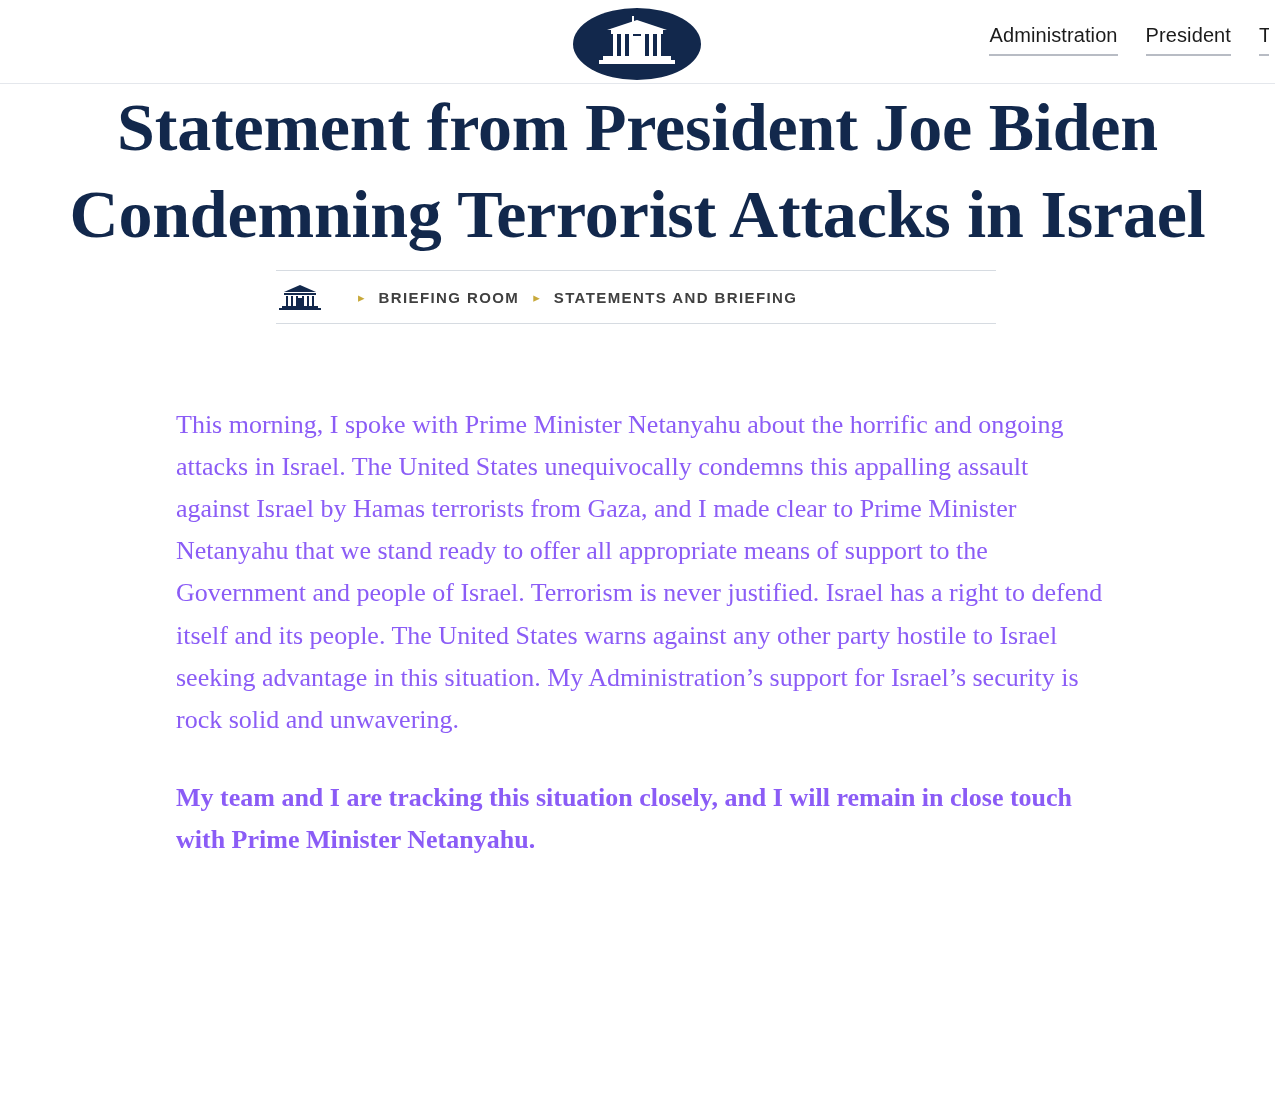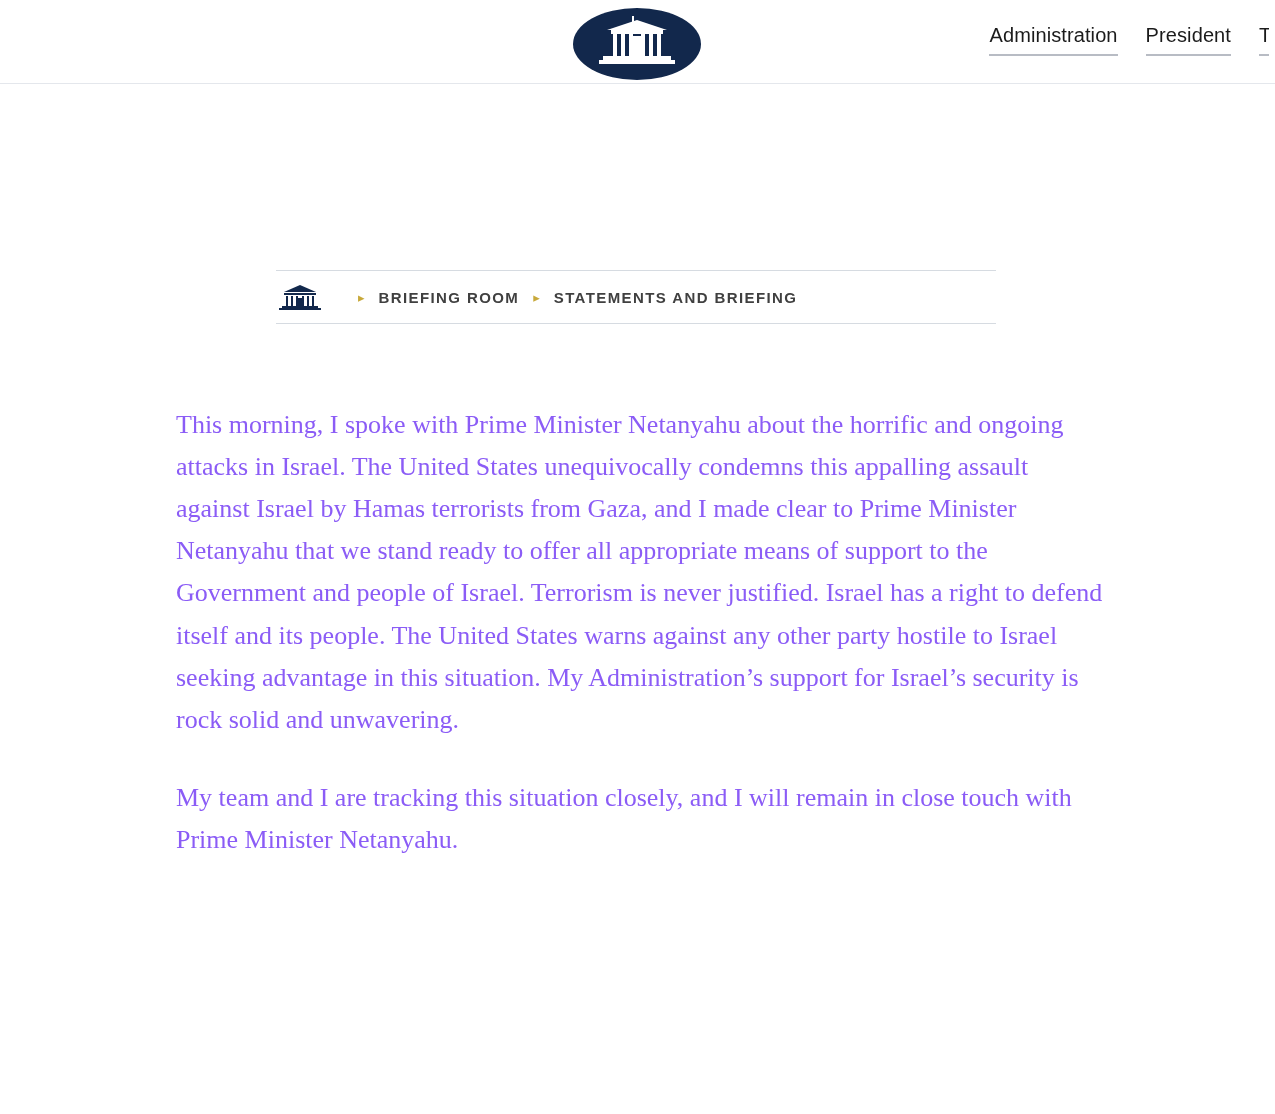--- a/index.html
+++ b/index.html
@@ -126,21 +126,21 @@
     left: 176px;
     width: 930px;
     font-family: "Liberation Serif", serif;
     color: #8b5cf6;
     font-size: 26px;
     line-height: 1.62;
   }
   .article p {
     margin: 0 0 36px 0;
   }
-  .article p:last-child { margin-bottom: 0; }
+  .article p:last-child { margin-bottom: 0; font-weight: bold; }
 
   
   .edge-strip {
     position: absolute;
     top: 84px;
     left: 0;
     width: 4px;
     height: 1030px;
     background: #ffffff;
   }
@@ -173,20 +173,23 @@
       </svg>
     </div>
 
     <div class="header-nav">
       <div class="nav-item">Administration</div>
       <div class="nav-item">President</div>
       <div class="nav-item truncated">T</div>
     </div>
   </div>
 
+  <div class="title-wrap">
+    <h1 class="page-title">Statement from President Joe Biden Condemning Terrorist Attacks in Israel</h1>
+  </div>
 
   <div class="breadcrumb">
     <span class="bc-house">
       <svg width="48" height="28" viewBox="0 0 48 28" aria-hidden="true">
         <g fill="#12284c">
           <polygon points="24,2 40,9 8,9"></polygon>
           <rect x="8" y="10" width="32" height="2"></rect>
           <rect x="10" y="13" width="2" height="10"></rect>
           <rect x="15" y="13" width="2" height="10"></rect>
           <rect x="20" y="13" width="2" height="10"></rect>

